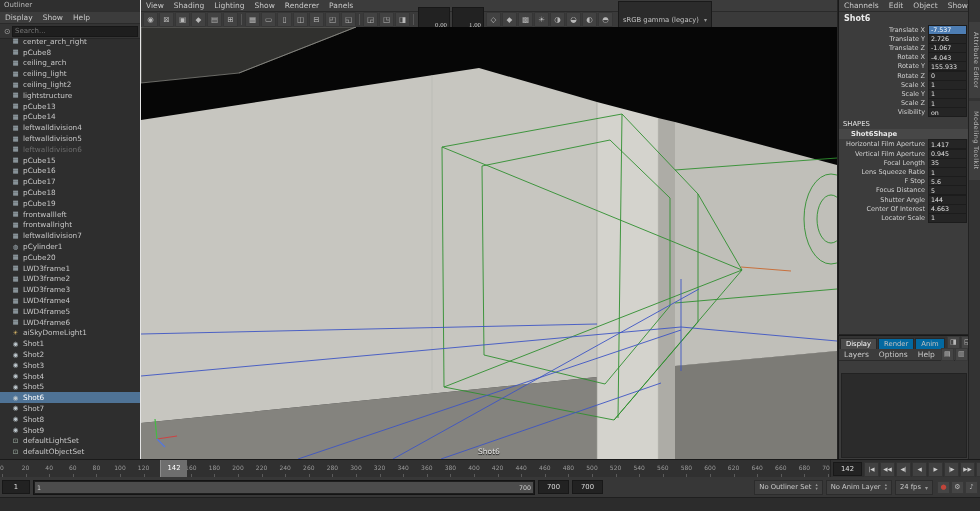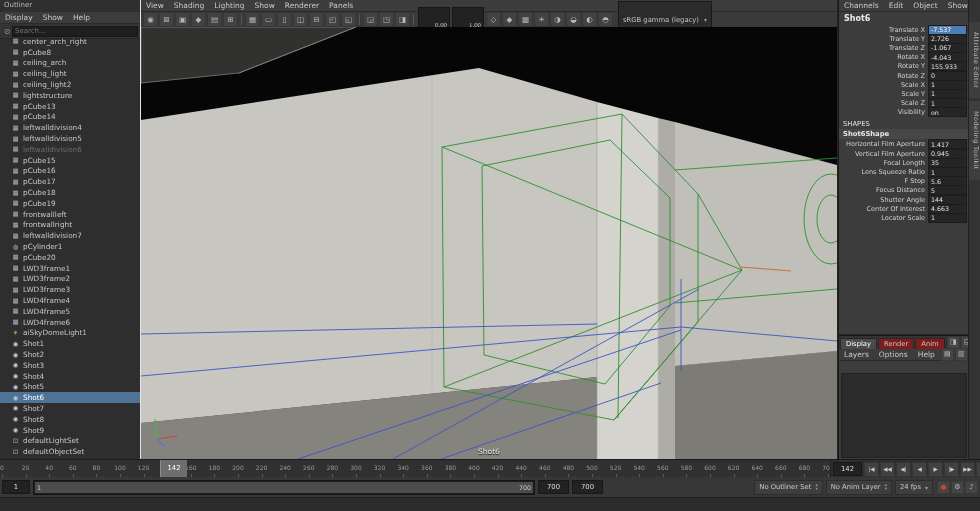--- a/index.html
+++ b/index.html
@@ -33,25 +33,25 @@
   #vp-canvas{position:absolute;top:27px;left:0;width:696px;height:432px;background:#050505;}
   .vp-label{position:absolute;bottom:3px;left:0;right:0;text-align:center;font-size:7.5px;color:#ececec;text-shadow:0 1px 1px #000;}
   
   #channelbox{left:838px;top:0;width:130px;height:334px;background:#3c3c3c;border-left:1px solid #191919;}
   .obj-name{font-size:8px;font-weight:bold;color:#ececec;padding:2px 0 2px 5px;}
   .ch-row{display:flex;justify-content:flex-end;align-items:center;height:9.2px;font-size:6.5px;color:#cfcfcf;padding-right:2px;}
   .ch-label{margin-right:3px;white-space:nowrap;}
   .ch-val{width:33px;height:8px;background:#252525;border:1px solid #1c1c1c;color:#e0e0e0;font-size:6.3px;display:flex;align-items:center;padding:0 2px;overflow:hidden;}
   .ch-val.hl{background:#4d7db3;color:#fff;}
   .shapes-h{font-size:6.8px;font-weight:normal;color:#e2e2e2;padding:3px 0 1px 4px;}
-  .shape-name{font-size:6.8px;font-weight:bold;color:#e8e8e8;padding:1px 0 1px 4px;background:#474747;margin-bottom:1px;}
+  .shape-name{font-size:6.8px;font-weight:bold;color:#e8e8e8;padding:1px 0 1px 12px;background:#474747;margin-bottom:1px;}
   
   #layerpanel{left:838px;top:335px;width:130px;height:124px;background:#3c3c3c;border-left:1px solid #191919;border-top:1px solid #191919;}
   .lp-tabs-row{display:flex;align-items:flex-end;height:13px;background:#333;padding:0 1px;}
-  .tab{font-size:6.8px;padding:1px 5px;background:#7f1d1d;color:#c0c0c0;border:1px solid #282828;border-bottom:none;margin-right:1px;}
+  .tab{font-size:6.8px;padding:1px 5px;background:#0369a1;color:#c0c0c0;border:1px solid #282828;border-bottom:none;margin-right:1px;}
   .tab.active{background:#4a4a4a;color:#fff;}
   .lp-icons{display:flex;margin-left:auto;align-items:center;}
   .lp-menubar{display:flex;}
   .lp-area{position:absolute;top:37px;bottom:2px;left:2px;right:2px;background:#2b2b2b;border:1px solid #222;}
   
   #sidestrip{left:968px;top:0;width:12px;height:459px;background:#333;border-left:1px solid #222;}
   .side-tab{writing-mode:vertical-rl;font-size:6.3px;color:#b5b5b5;background:#3e3e3e;width:11px;padding:10px 0;margin:3px 0;text-align:center;letter-spacing:.5px;}
   #sidestrip .side-tab:first-child{margin-top:22px;}
   
   #timeline{left:0;top:459px;width:980px;height:17px;background:#2f2f2f;border-top:1px solid #1a1a1a;}

